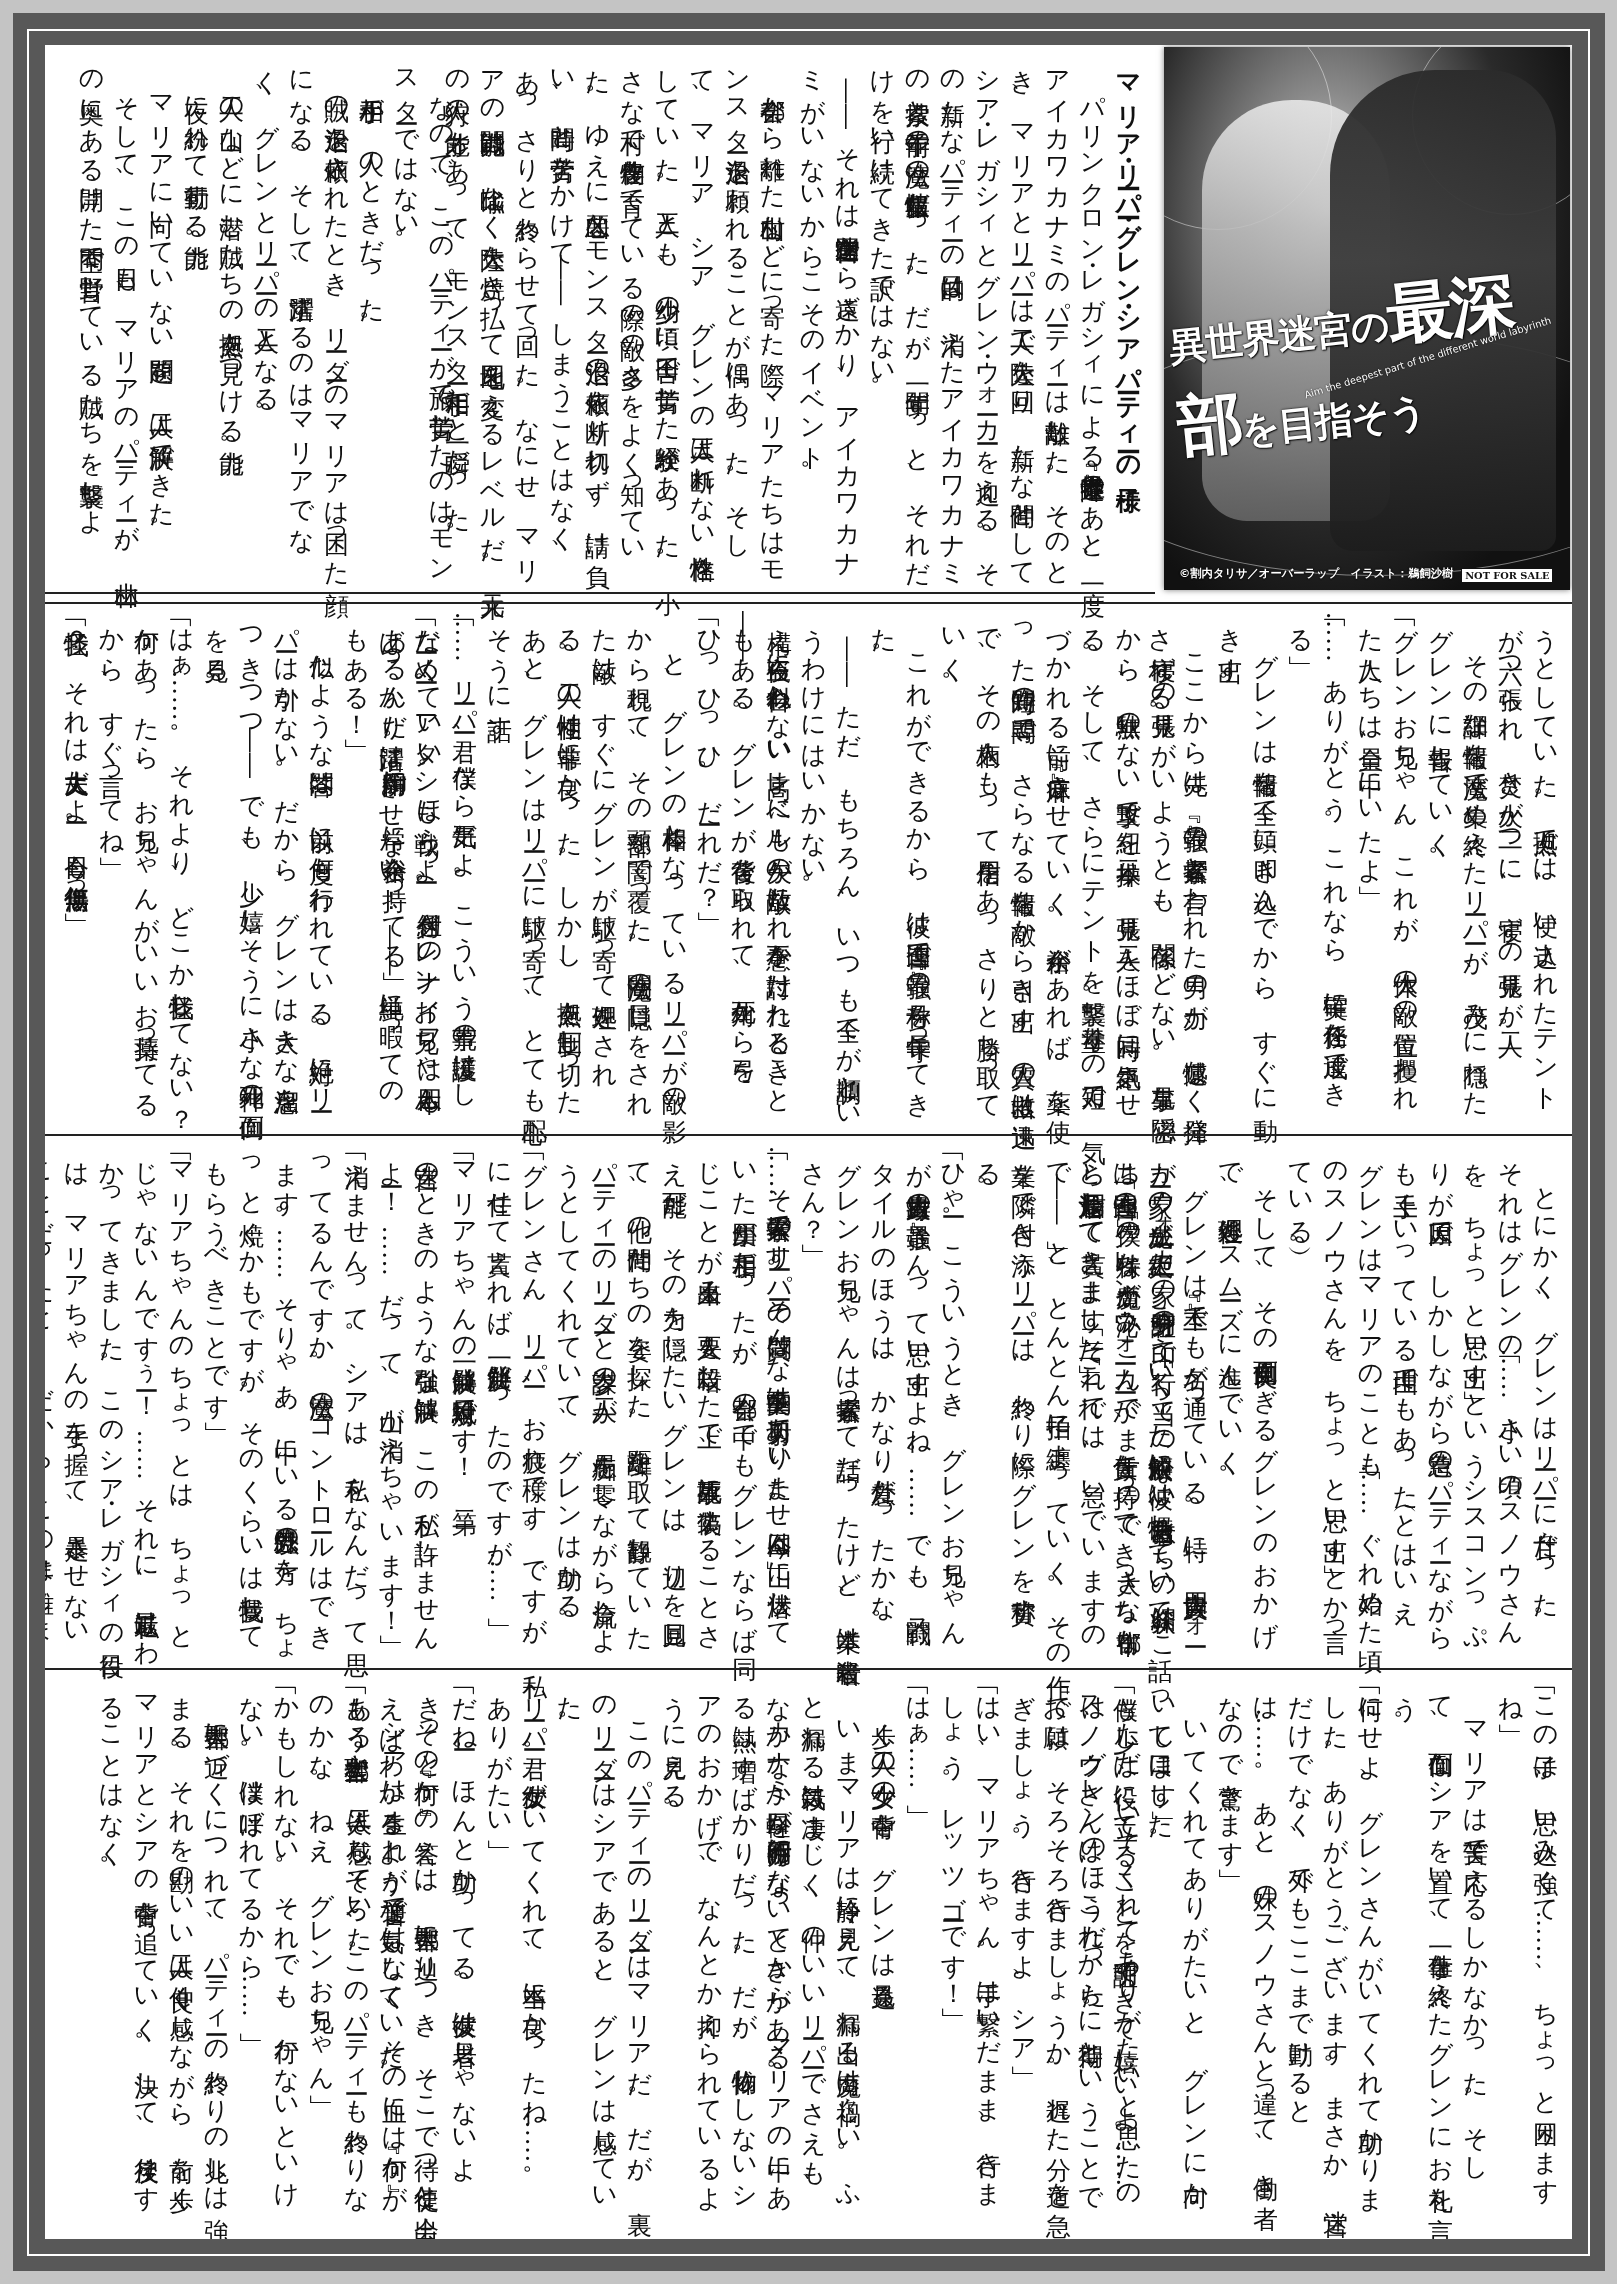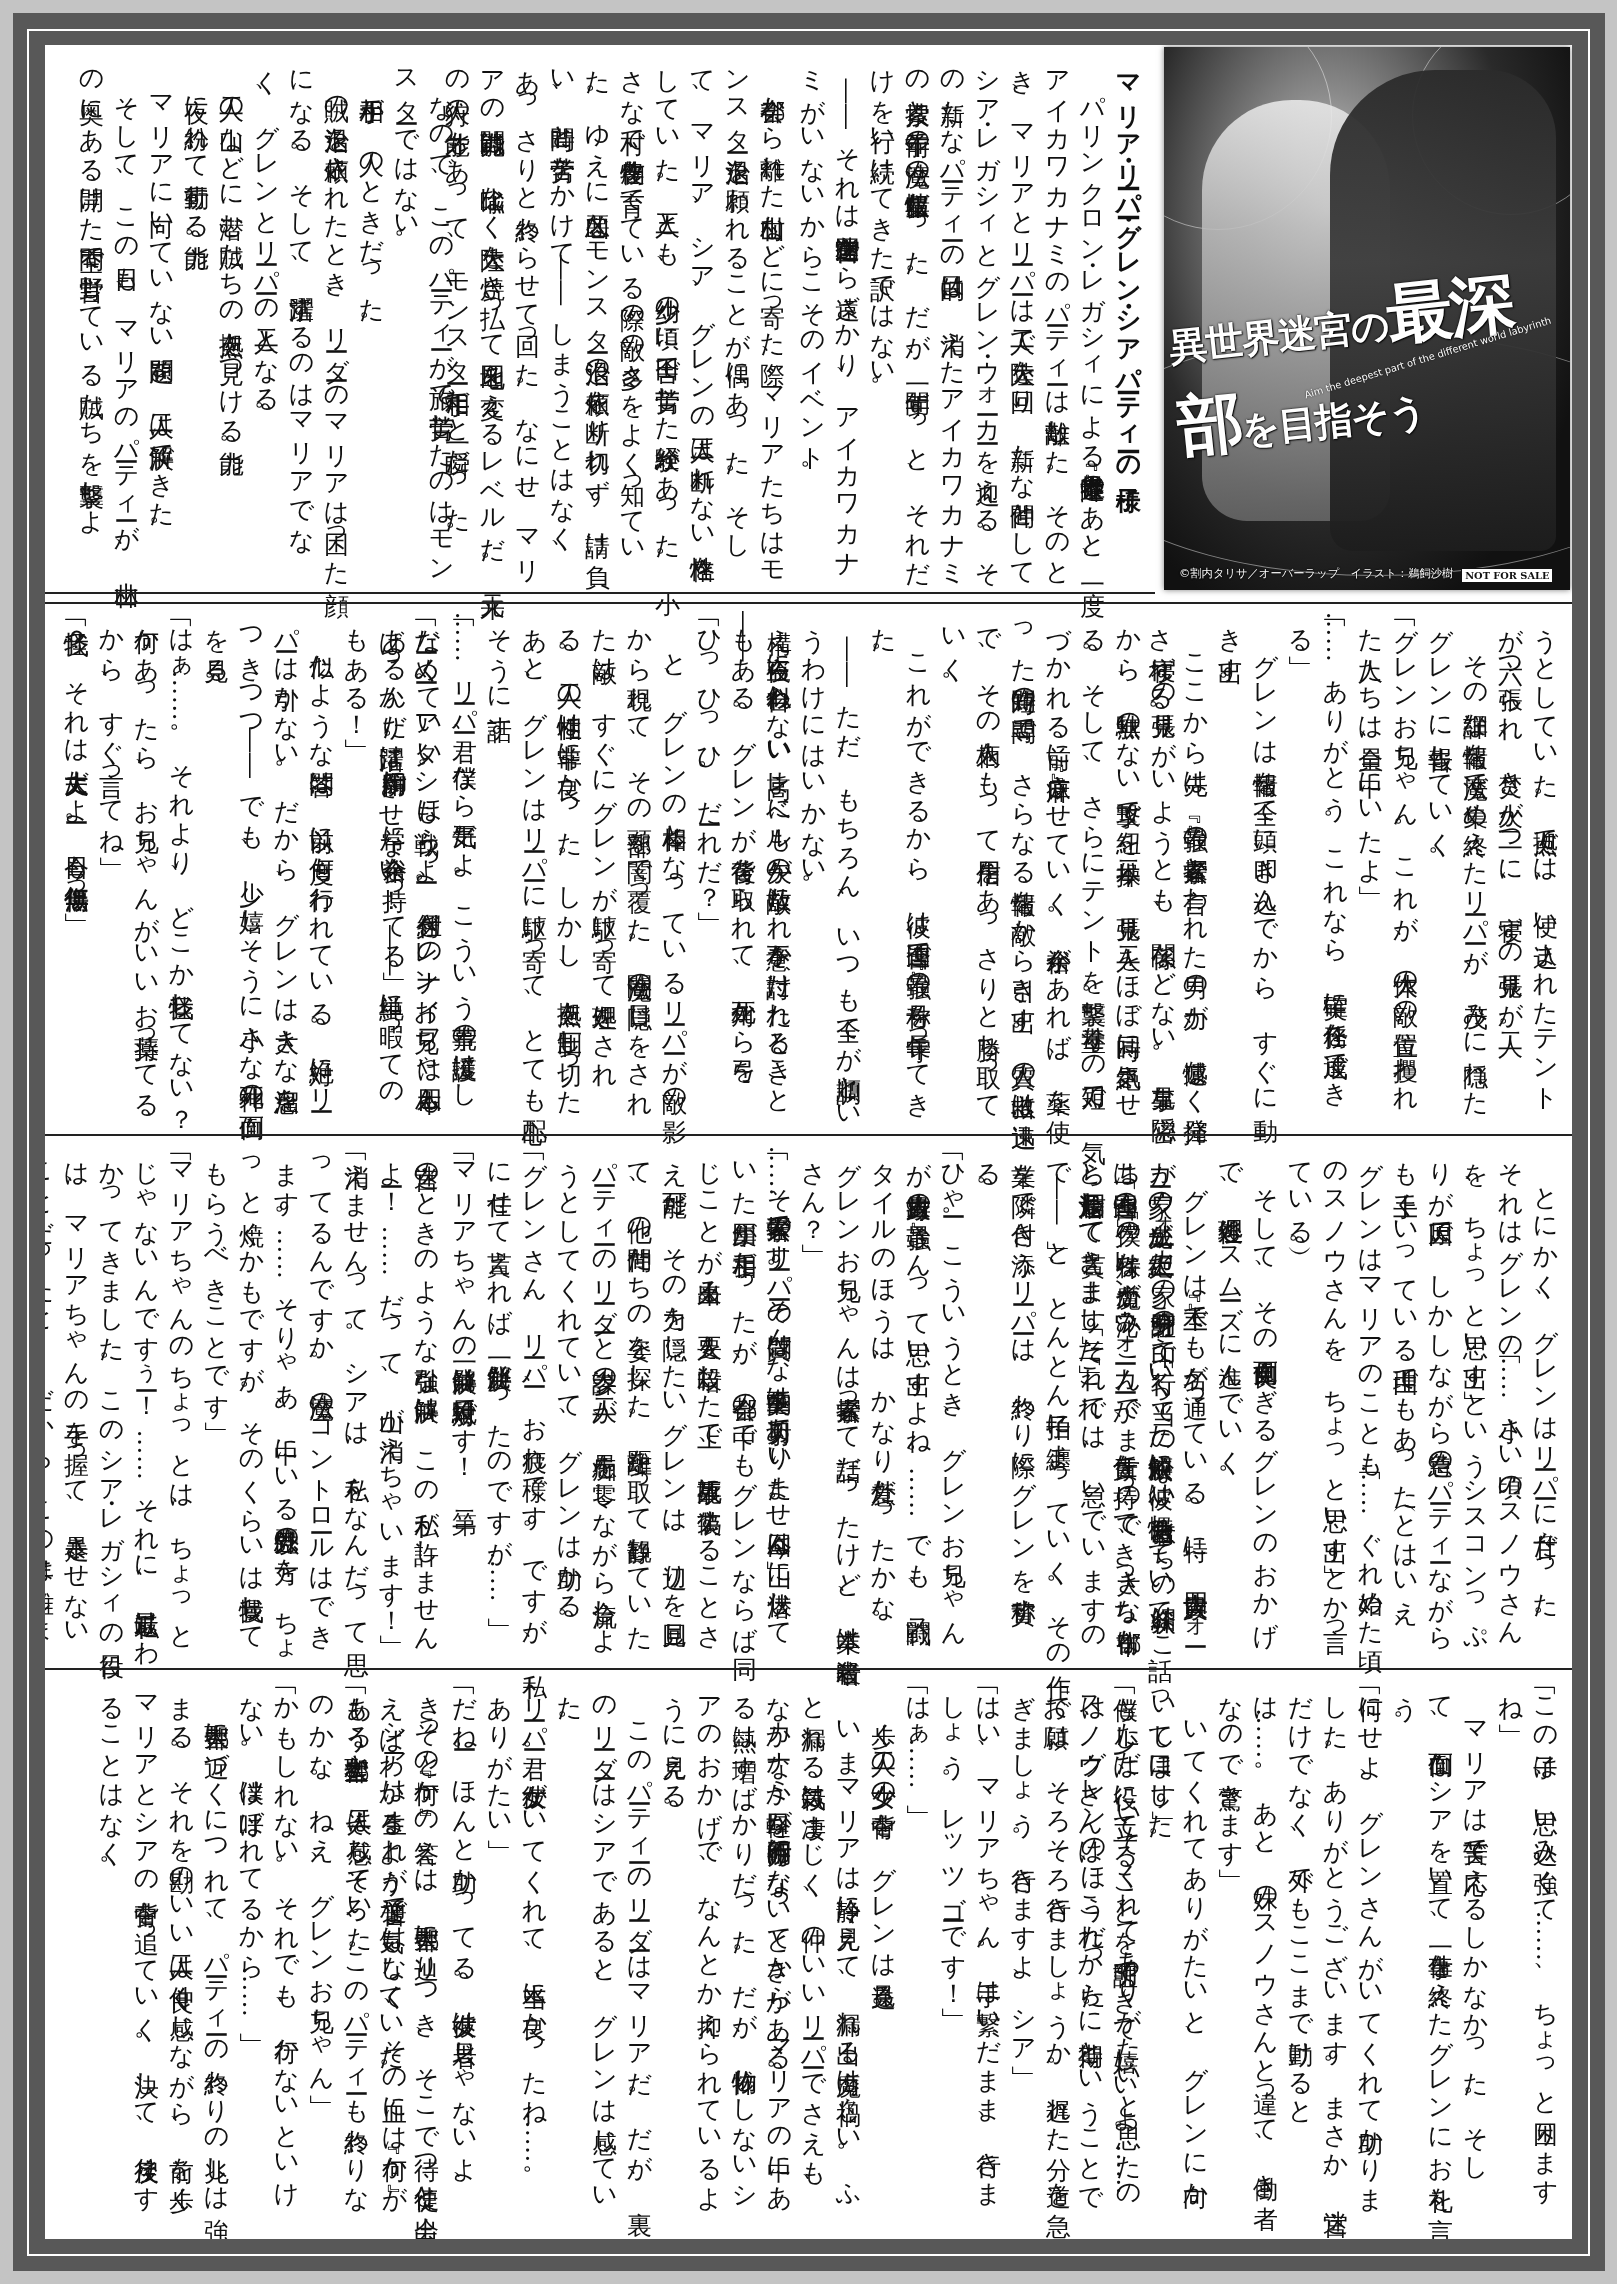--- a/index.html
+++ b/index.html
@@ -68,21 +68,21 @@
   .cover-title .t1 { font-size:38px; letter-spacing:-1.5px; }
   .cover-title .t2 { font-size:66px; letter-spacing:-3px; }
   .cover-title .t3 { font-size:38px; letter-spacing:-1.5px; }
   .cover-sub {
     position:absolute; left:135px; top:305px; color:#fff; font-size:9.8px;
     font-family:"DejaVu Sans","Liberation Sans",sans-serif; transform:rotate(-17deg);
     text-shadow:0 0 1.5px #000;
   }
   .cover-credit {
     position:absolute; left:15px; bottom:9px; color:#fff; font-size:11.3px;
-    font-family:"DejaVu Sans","Liberation Sans",sans-serif; font-weight:normal;
+    font-family:"DejaVu Sans","Liberation Sans",sans-serif; font-weight:bold;
     text-shadow:0 0 1.5px #000,0 0 1.5px #000;
   }
   .nfs {
     position:absolute; right:16.6px; bottom:7.5px; background:#fff; color:#111;
     border:0.8px solid #111; font-size:9.8px; padding:0.8px 3px;
     font-family:"DejaVu Serif","Liberation Serif",serif; font-weight:bold;
   }
 </style>
 </head>
 <body>

